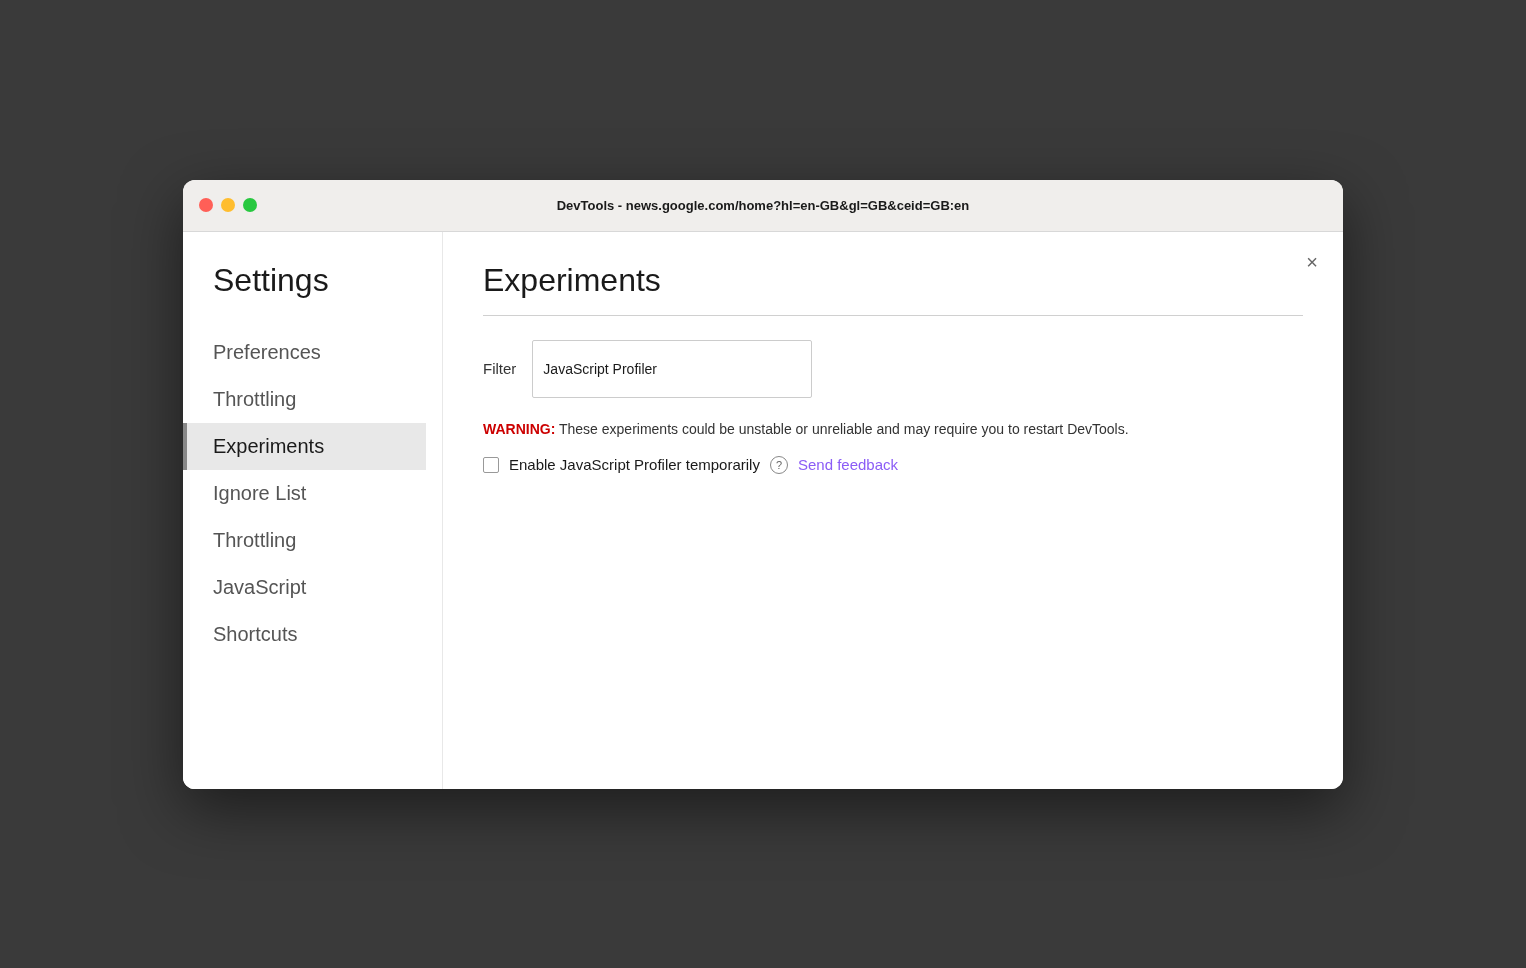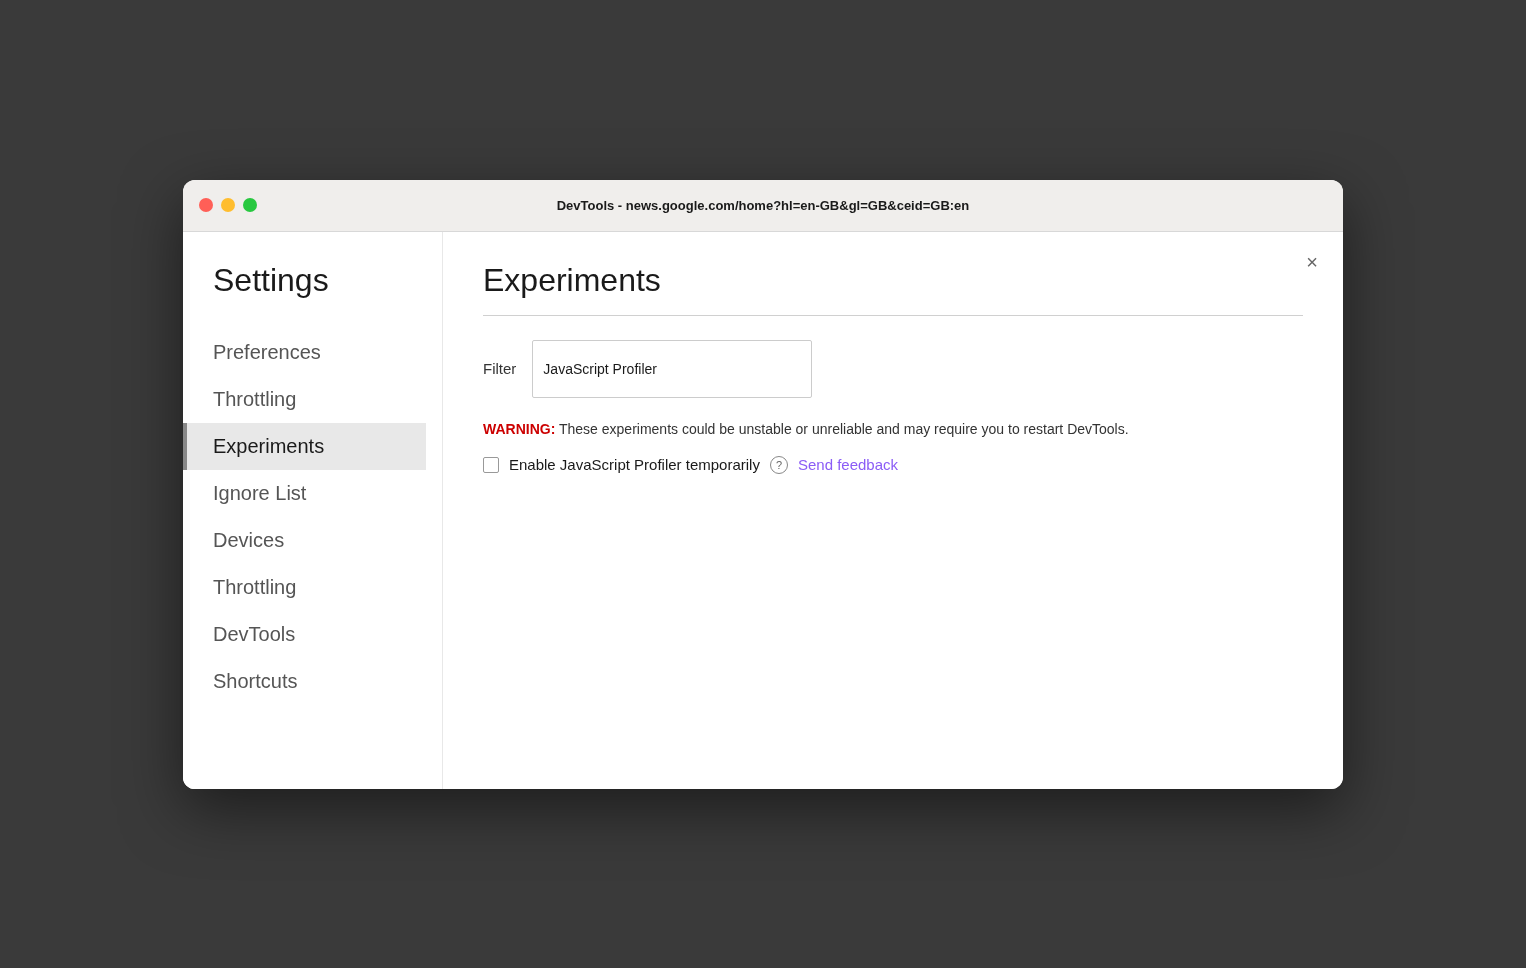--- a/index.html
+++ b/index.html
@@ -245,27 +245,24 @@
       <div class="nav-item">
         <span>Throttling</span>
       </div>
       <div class="nav-item active">
         <span>Experiments</span>
       </div>
       <div class="nav-item">
         <span>Ignore List</span>
       </div>
       <div class="nav-item">
-        <span>Devices</span>
-      </div>
-      <div class="nav-item">
         <span>Throttling</span>
       </div>
       <div class="nav-item">
-        <span>DevTools</span>
+        <span>JavaScript</span>
       </div>
       <div class="nav-item">
         <span>Shortcuts</span>
       </div>
     </div>
 
     <div class="main-content">
       <button class="close-button">×</button>
 
       <h1 class="page-title">Experiments</h1>

